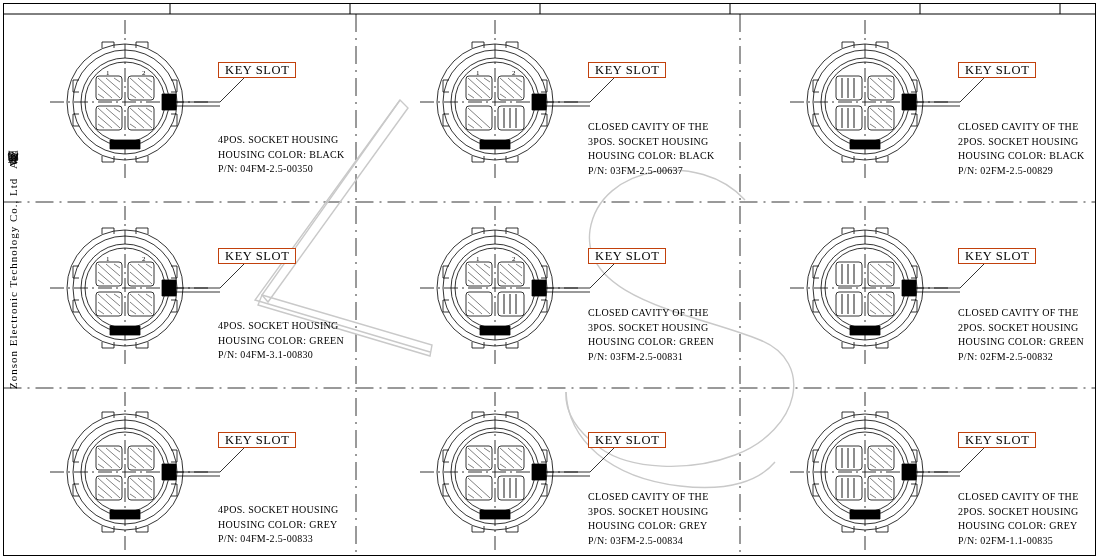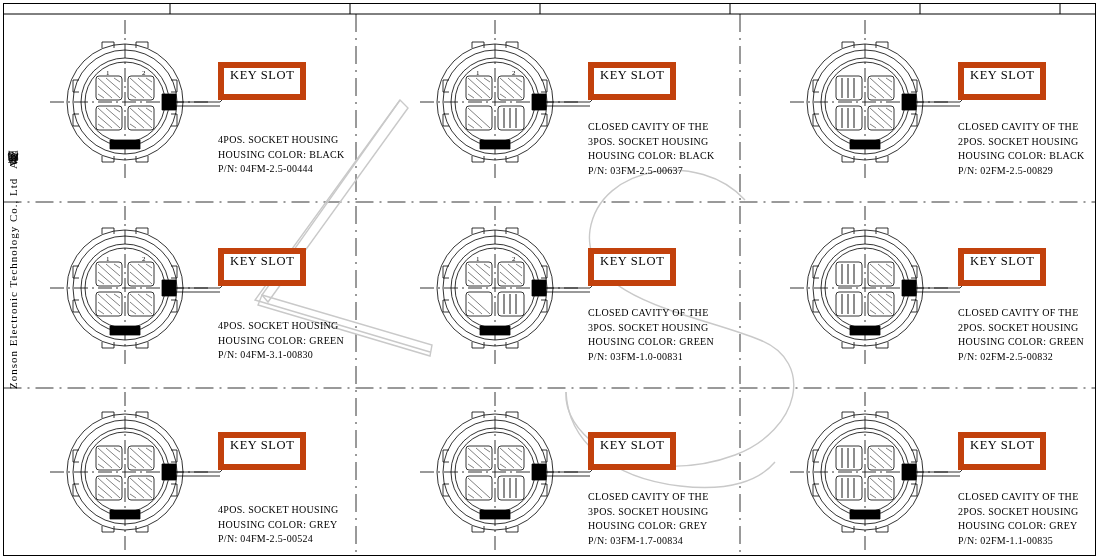--- a/index.html
+++ b/index.html
@@ -58,22 +58,22 @@
     position: absolute;
     z-index: 3;
   }
   .conn {
     position: absolute;
     left: 0; top: 0;
   }
   
   .keyslot {
     position: absolute;
-    border: 6px solid #c2410c;
-    padding: 1px 6px 12px 6px;
+    border: 1px solid #c2410c;
+    padding: 1px 6px 0 6px;
     font-size: 12.5px;
     letter-spacing: 0.6px;
     background: #fff;
     white-space: nowrap;
     line-height: 1.05;
     font-family: "Liberation Serif", serif;
   }
   .desc {
     position: absolute;
     font-size: 10px;
@@ -190,21 +190,21 @@
       </g>
       <g font-family="Liberation Serif, serif" font-size="7" fill="#000">
         <text x="56" y="55">1</text>
           <text x="92" y="55">2</text>
       </g>
     </svg>
     <div class="keyslot" style="left:168px; top:42px;">KEY SLOT</div>
     <div class="desc" style="left:168px; top:113px;">
       <div>4POS. SOCKET HOUSING</div>
       <div>HOUSING COLOR: BLACK</div>
-      <div>P/N: 04FM-2.5-00444</div>
+      <div>P/N: 04FM-2.5-00350</div>
     </div>
   </div>
 
   <div class="cell" style="left:420px; top:20px; width:330px; height:170px;">
     <svg class="conn" width="300" height="170" viewBox="0 0 300 170" xmlns="http://www.w3.org/2000/svg">
       <g stroke="#000" fill="none" stroke-width="0.8">
         <line x1="75" y1="0" x2="75" y2="160" stroke-dasharray="14 4 2 4"></line>
         <line x1="0" y1="82" x2="160" y2="82" stroke-dasharray="14 4 2 4"></line>
         <circle cx="75" cy="82" r="58"></circle>
         <circle cx="75" cy="82" r="52"></circle>
@@ -431,21 +431,21 @@
       <g font-family="Liberation Serif, serif" font-size="7" fill="#000">
         <text x="56" y="55">1</text>
           <text x="92" y="55">2</text>
       </g>
     </svg>
     <div class="keyslot" style="left:168px; top:42px;">KEY SLOT</div>
     <div class="desc" style="left:168px; top:100px;">
       <div>CLOSED CAVITY OF THE</div>
       <div>3POS. SOCKET HOUSING</div>
       <div>HOUSING COLOR: GREEN</div>
-      <div>P/N: 03FM-1.0-00831</div>
+      <div>P/N: 03FM-2.5-00831</div>
     </div>
   </div>
 
   <div class="cell" style="left:790px; top:206px; width:300px; height:170px;">
     <svg class="conn" width="300" height="170" viewBox="0 0 300 170" xmlns="http://www.w3.org/2000/svg">
       <g stroke="#000" fill="none" stroke-width="0.8">
         <line x1="75" y1="0" x2="75" y2="160" stroke-dasharray="14 4 2 4"></line>
         <line x1="0" y1="82" x2="160" y2="82" stroke-dasharray="14 4 2 4"></line>
         <circle cx="75" cy="82" r="58"></circle>
         <circle cx="75" cy="82" r="52"></circle>
@@ -544,21 +544,21 @@
         <path d="M112,72 l14,0 l0,16 l-14,0 z" fill="#000"></path>
         <path d="M60,118 l30,0 l0,9 l-30,0 z" fill="#000"></path>
         <path d="M126,80 L170,80 L196,54" stroke-width="0.8"></path>
         <path d="M126,84 L170,84" stroke-width="0.8"></path>
       </g>
     </svg>
     <div class="keyslot" style="left:168px; top:40px;">KEY SLOT</div>
     <div class="desc" style="left:168px; top:111px;">
       <div>4POS. SOCKET HOUSING</div>
       <div>HOUSING COLOR: GREY</div>
-      <div>P/N: 04FM-2.5-00524</div>
+      <div>P/N: 04FM-2.5-00833</div>
     </div>
   </div>
 
   <div class="cell" style="left:420px; top:392px; width:330px; height:170px;">
     <svg class="conn" width="300" height="165" viewBox="0 0 300 165" xmlns="http://www.w3.org/2000/svg">
       <g stroke="#000" fill="none" stroke-width="0.8">
         <line x1="75" y1="0" x2="75" y2="158" stroke-dasharray="14 4 2 4"></line>
         <line x1="0" y1="80" x2="160" y2="80" stroke-dasharray="14 4 2 4"></line>
         <circle cx="75" cy="80" r="58"></circle>
         <circle cx="75" cy="80" r="52"></circle>
@@ -600,21 +600,21 @@
         <path d="M60,118 l30,0 l0,9 l-30,0 z" fill="#000"></path>
         <path d="M126,80 L170,80 L196,54" stroke-width="0.8"></path>
         <path d="M126,84 L170,84" stroke-width="0.8"></path>
       </g>
     </svg>
     <div class="keyslot" style="left:168px; top:40px;">KEY SLOT</div>
     <div class="desc" style="left:168px; top:98px;">
       <div>CLOSED CAVITY OF THE</div>
       <div>3POS. SOCKET HOUSING</div>
       <div>HOUSING COLOR: GREY</div>
-      <div>P/N: 03FM-1.7-00834</div>
+      <div>P/N: 03FM-2.5-00834</div>
     </div>
   </div>
 
   <div class="cell" style="left:790px; top:392px; width:300px; height:170px;">
     <svg class="conn" width="300" height="165" viewBox="0 0 300 165" xmlns="http://www.w3.org/2000/svg">
       <g stroke="#000" fill="none" stroke-width="0.8">
         <line x1="75" y1="0" x2="75" y2="158" stroke-dasharray="14 4 2 4"></line>
         <line x1="0" y1="80" x2="160" y2="80" stroke-dasharray="14 4 2 4"></line>
         <circle cx="75" cy="80" r="58"></circle>
         <circle cx="75" cy="80" r="52"></circle>

